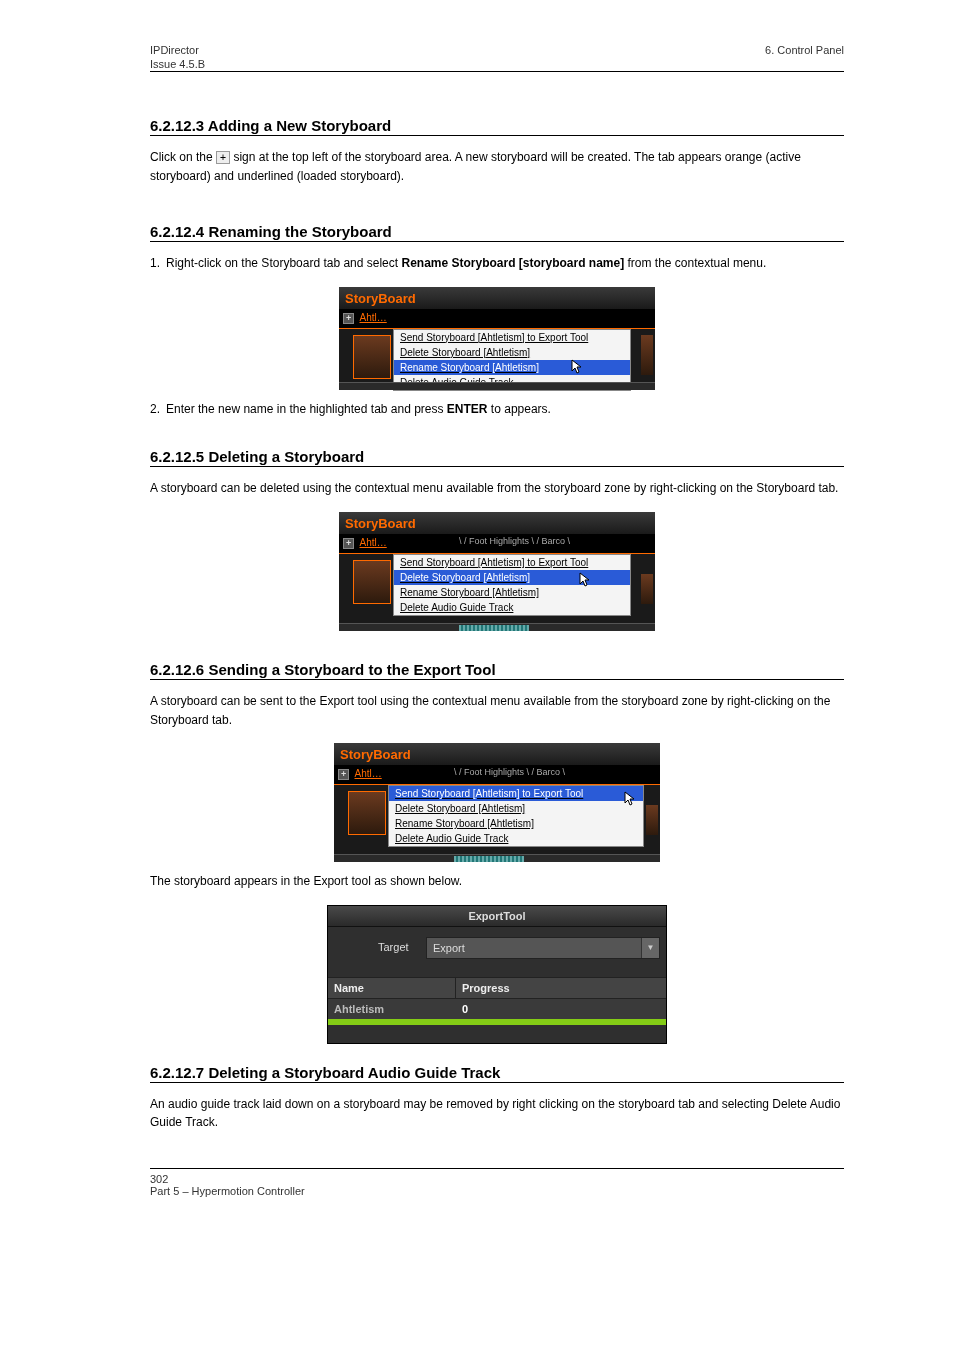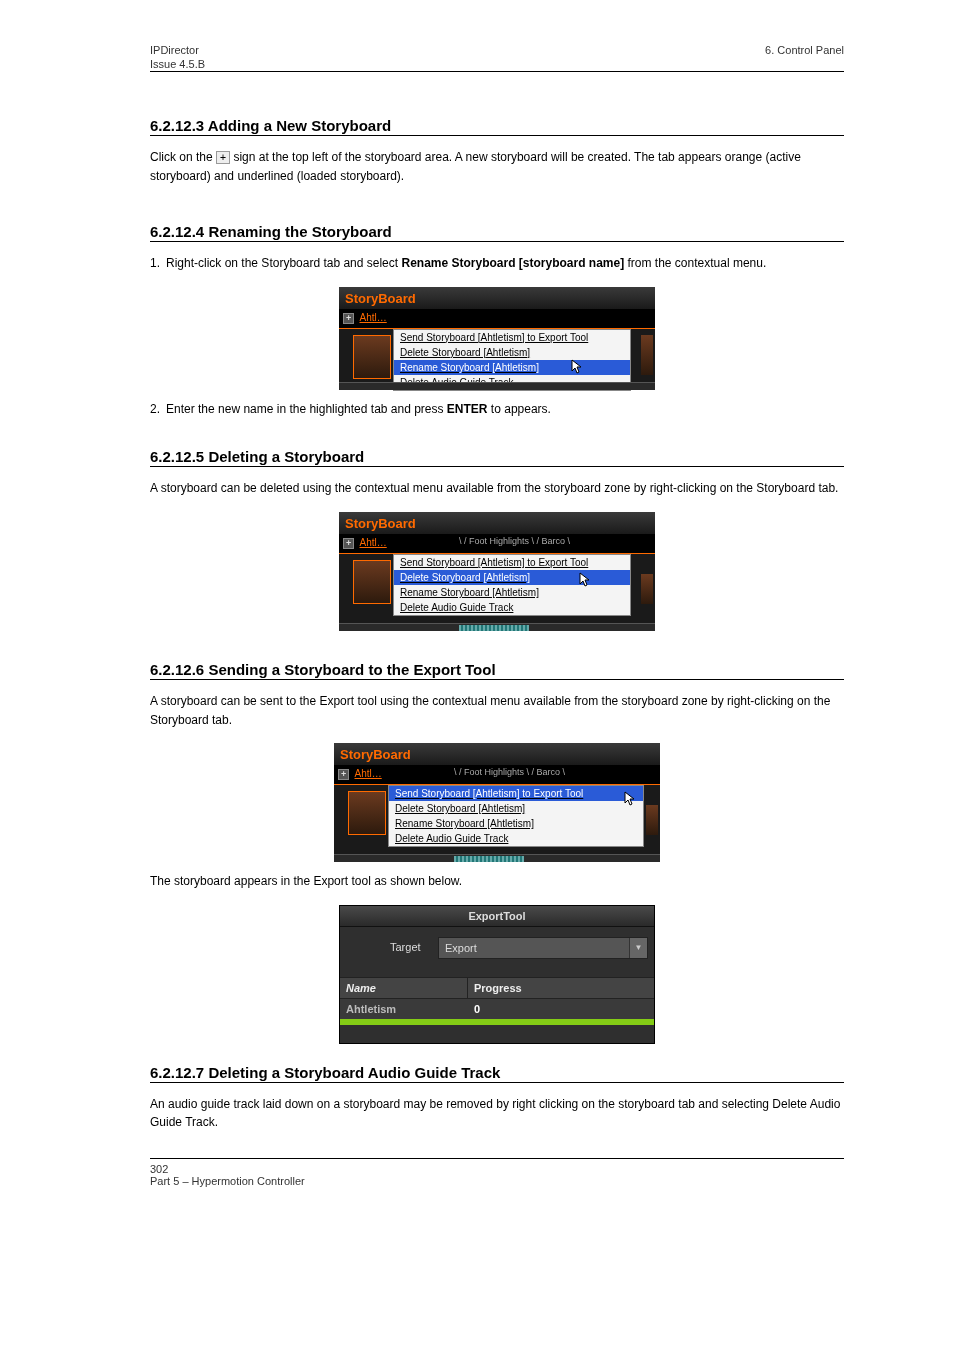--- a/index.html
+++ b/index.html
@@ -33,39 +33,39 @@
   .sb-strip { position:absolute; left:0; bottom:0; right:0; height:8px; background:#2a2a2a; border-top:1px solid #555; }
   .sb-strip .bar { position:absolute; left:120px; top:1px; width:70px; height:6px; background:repeating-linear-gradient(90deg,#6aa,#6aa 2px,#277 2px,#277 4px); }
   .sb-menu { position:absolute; left:54px; top:0; width:238px; background:#f4f4f4; border:1px solid #888;text-decoration:underline; }
   .sb-menu-wide .sb-menu { width:256px; }
   .sb-menu-item { padding:2px 6px; font-size:10px; color:#000; white-space:nowrap; }
   .sb-menu-item.hl { background:#2a5bd7; color:#fff; }
   .cursor { position:absolute; width:14px; height:16px; pointer-events:none; }
   .cursor svg { display:block; }
 
   
-  .et-box { width:316px; background:#2f2f2f; color:#ccc; font-size:11px; border:1px solid #000; }
+  .et-box { width:340px; background:#2f2f2f; color:#ccc; font-size:11px; border:1px solid #000; }
   .et-head { text-align:center; padding:4px 0; font-weight:bold; color:#ddd; background: linear-gradient(#4a4a4a,#2a2a2a); border-bottom:1px solid #111; }
   .et-row1 { display:flex; align-items:stretch; padding:10px 6px 0 6px; }
   .et-lbl { width:48px; color:#ddd; padding-top:4px; font-size:11px;margin-left:44px; }
   .et-sel { flex:1; display:flex; align-items:center; background:#555; border:1px solid #222; height:22px; }
   .et-sel-text { flex:1; padding:0 6px; color:#ddd; }
   .et-sel-btn { width:18px; height:20px; background:#666; border-left:1px solid #333; display:flex; align-items:center; justify-content:center; color:#ccc; font-size:8px; }
   .et-gap { height:18px; }
   .et-th { display:flex; background:#444; border-top:1px solid #222; border-bottom:1px solid #222; }
   .et-th-col { padding:4px 6px; font-weight:bold; color:#eee; }
-  .et-th-1 { width:128px; border-right:1px solid #222;font-style:italic; }
+  .et-th-1 { width:128px; border-right:1px solid #222; }
   .et-th-2 { flex:1; }
   .et-tr { display:flex; background:#3a3a3a; border-bottom:6px solid #84cc16; }
   .et-td { padding:4px 6px; color:#ccc; }
   .et-td-1 { width:128px; font-weight:bold; color:#bbb; }
   .et-td-2 { flex:1; font-weight:bold; color:#fff; }
   .et-footspace { height:18px; background:#2f2f2f; }
 
-  .footer { position:relative; margin-top: 26px; font-size:11px; color:#333; }
+  .footer { position:relative; margin-top: 36px; font-size:11px; color:#333; }
   .footer .hr-foot { border:0; border-top:1px solid #000; margin-bottom:4px; }
   .footer .foot-row { display:flex; justify-content:space-between; }
 </style>
 </head>
 <body>
 
 <div class="page">
 
   <div class="header">
     <div class="title-row">

